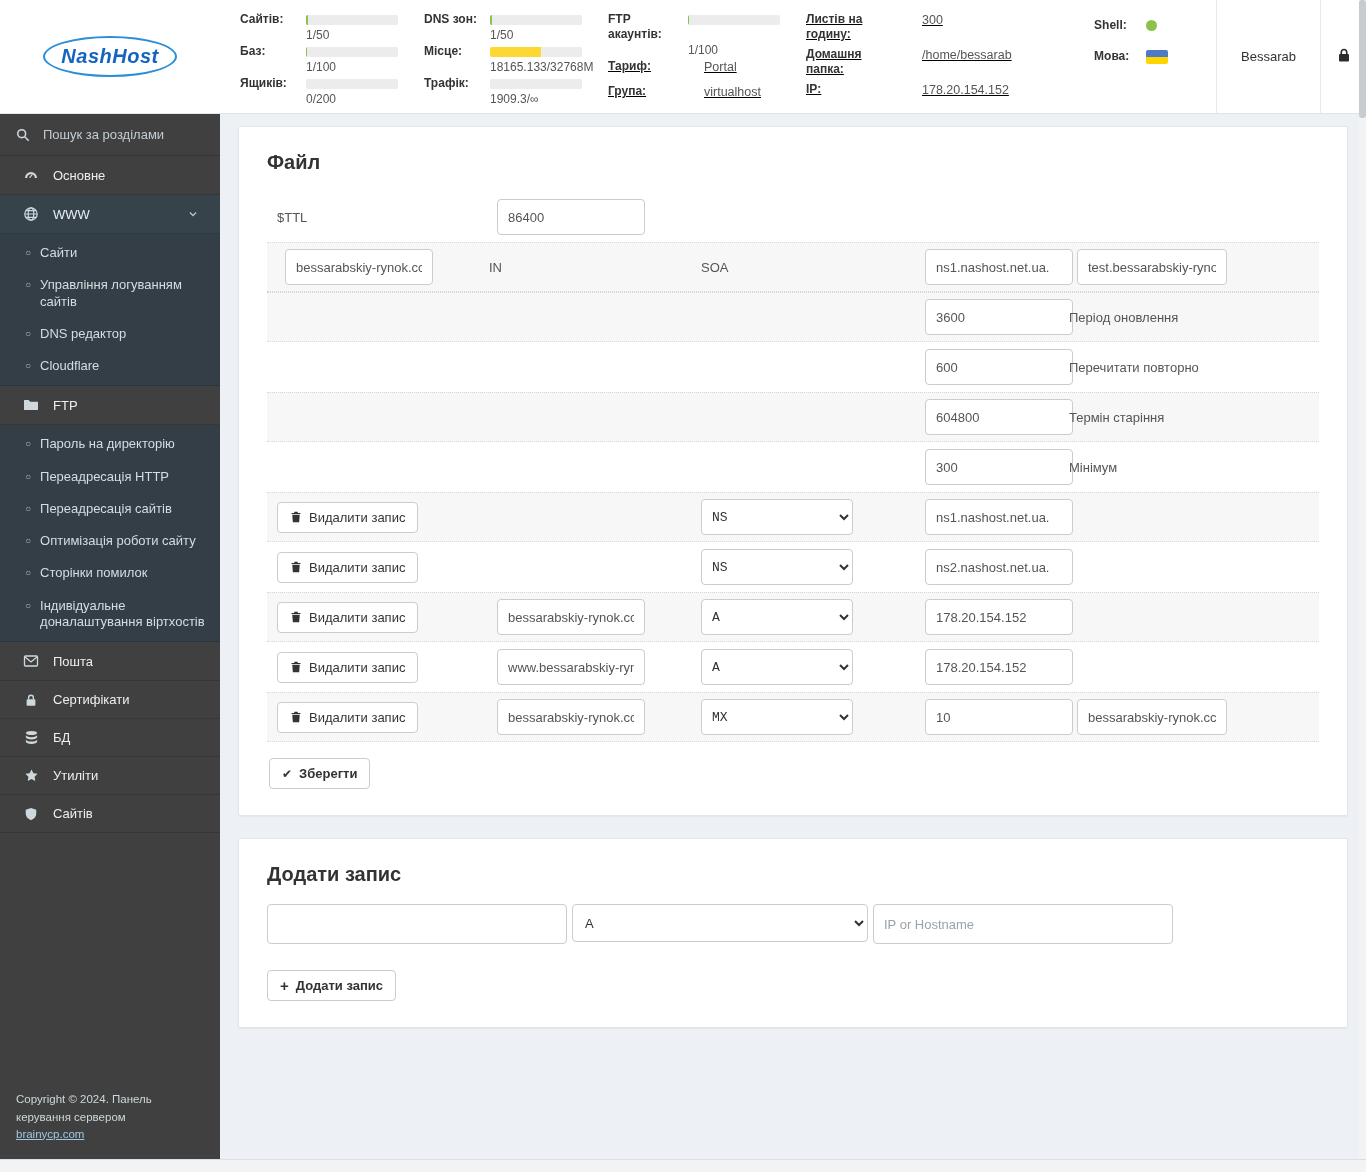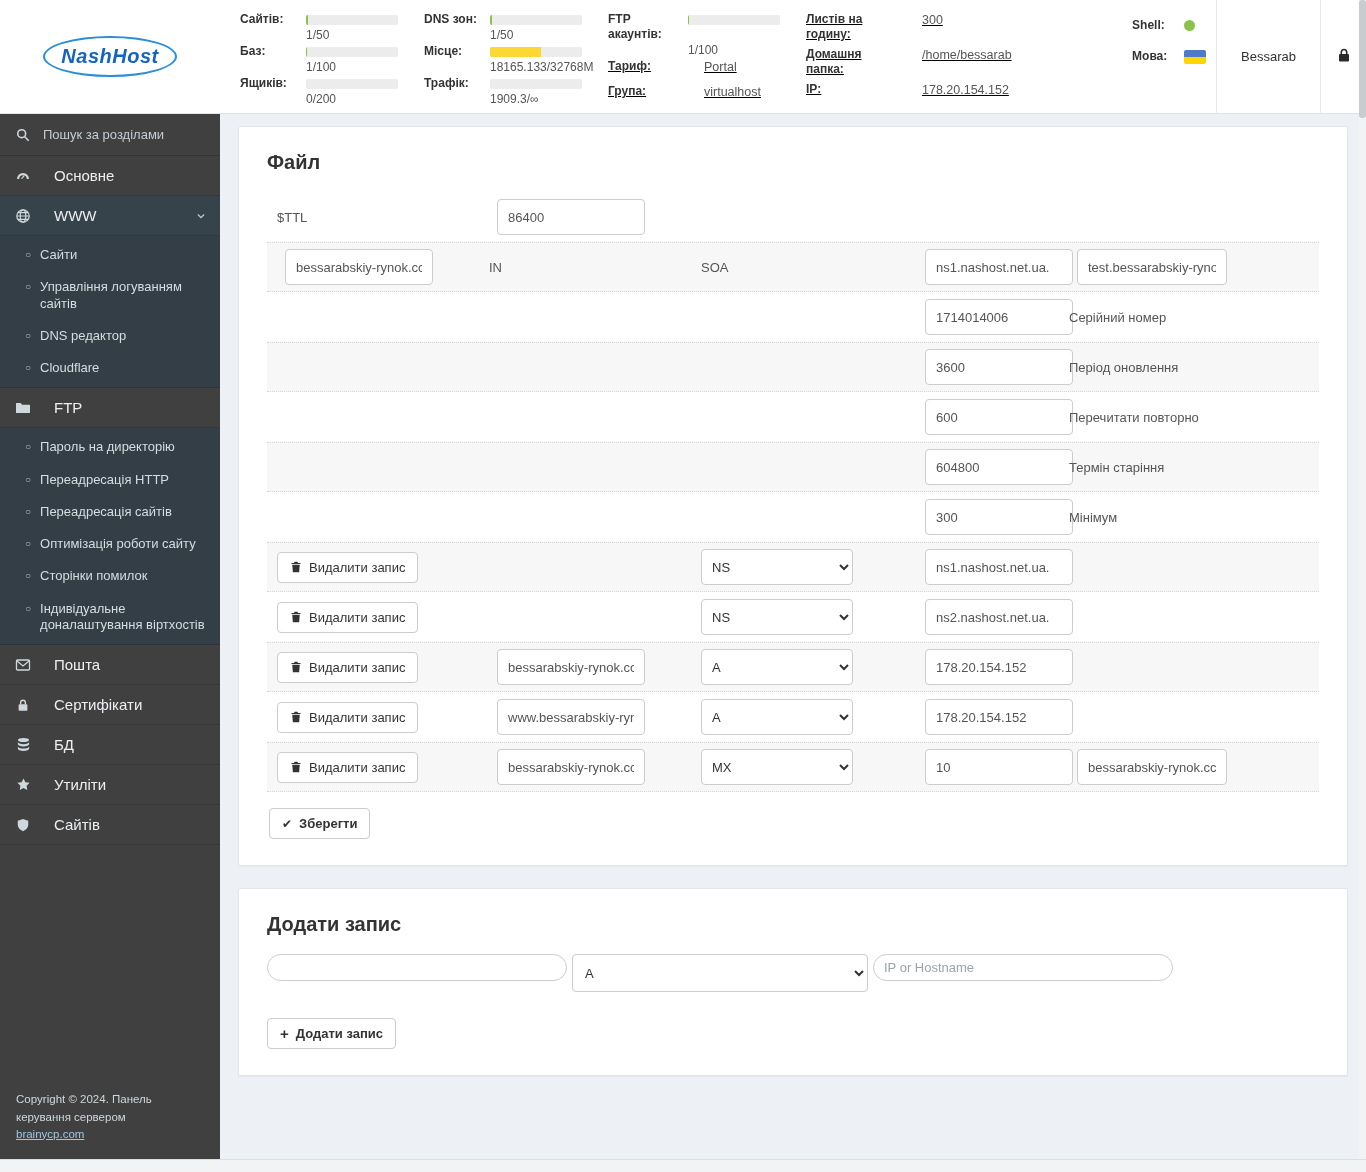--- a/index.html
+++ b/index.html
@@ -10,21 +10,21 @@
 
   
   .left { flex: 0 0 220px; width: 220px; display: flex; flex-direction: column; background: #404040; }
   .logo-area { height: 114px; background: #fff; display: flex; align-items: center; justify-content: center; border-bottom: 1px solid #e4e7ea; }
   .logo-oval { border: 2px solid #2b8fd8; border-radius: 50%; padding: 7px 16px; cursor: pointer; }
   .logo-text { font-style: italic; font-weight: bold; font-size: 20px; color: #1565c0; letter-spacing: 0.5px; }
   .side-search { display: flex; align-items: center; gap: 9px; padding: 12px 14px; color: #cfd8dc; border-bottom: 1px solid rgba(0,0,0,0.18); }
   .side-search input { background: transparent; border: none; outline: none; color: #e0e6e9; font-size: 13px; width: 160px; font-family: inherit; }
   .side-search input::placeholder { color: #c3cdd2; }
   .nav { display: flex; flex-direction: column; }
-  .nav-item { display: flex; align-items: center; gap: 22px; padding: 11px 14px; color: #eceff1; font-size: 15px; border-bottom: 1px solid rgba(0,0,0,0.14); cursor: pointer; }
+  .nav-item { display: flex; align-items: center; gap: 13px; padding: 11px 22px; color: #eceff1; font-size: 13px; border-bottom: 1px solid rgba(0,0,0,0.14); cursor: pointer; }
   .nav-item.open { background: #36434b; }
   .nicon { width: 18px; display: inline-flex; justify-content: center; color: #cfd8dc; flex: 0 0 18px; }
   .chev { margin-left: auto; color: #b8c4ca; display: inline-flex; }
   .submenu { background: #333e46; padding: 3px 0; border-bottom: 1px solid rgba(0,0,0,0.14); }
   .sub-item { display: flex; gap: 9px; padding: 8px 12px 8px 25px; color: #d5dde1; font-size: 13px; line-height: 1.25; align-items: flex-start; cursor: pointer; }
   .bullet { font-size: 10px; color: #aeb9bf; line-height: 1.6; flex: 0 0 auto; }
   .copyright { margin-top: auto; padding: 12px 16px 16px; font-size: 11.5px; color: #ced7db; line-height: 1.5; }
   .cp-link { color: #9ec7e0; text-decoration: underline; cursor: pointer; }
 
   
@@ -40,21 +40,21 @@
   .sbar { height: 10px; background: #ececec; border-radius: 2px; overflow: hidden; margin-top: 3px; align-self: start; }
   .sfill { display: block; height: 100%; width: 0; }
   .svalue { grid-column: 2; font-size: 12px; color: #555; margin-top: 1px; min-height: 14px; }
   .stat-t { display: grid; grid-template-columns: 72px auto; column-gap: 24px; margin-bottom: 9px; align-items: start; text-decoration: underline; }
   .stat-t.lw90 { grid-template-columns: 92px auto; margin-bottom: 5px; }
   .tvalue { font-size: 12.5px; color: #555; line-height: 1.3; }
   .tcol-status { padding-top: 6px; }
   .stat-s { display: grid; grid-template-columns: 44px auto; column-gap: 8px; margin-bottom: 16px; align-items: center; }
   .dot { width: 11px; height: 11px; border-radius: 50%; background: #8bc34a; display: inline-block; }
   .flag { width: 22px; height: 14px; border-radius: 2px; display: inline-block; background: linear-gradient(#4e7ac7 50%, #ffd500 50%); }
-  .user-box { border-left: 1px solid #e8e8e8; padding: 0 24px; display: flex; align-items: center; font-size: 13px; color: #333; cursor: pointer; }
+  .user-box { border-left: 1px solid #e8e8e8; padding: 0 24px; display: flex; align-items: center; font-size: 13px; color: #333; cursor: pointer; margin-left: 38px; }
   .lock-box { border-left: 1px solid #e8e8e8; width: 46px; display: flex; align-items: center; justify-content: center; color: #2b2b2b; cursor: pointer; }
 
   
   .content { flex: 1; padding: 12px 18px 18px; overflow: hidden; }
   .content-head { display: flex; justify-content: space-between; align-items: flex-start; margin-bottom: 16px; }
   .breadcrumb { font-size: 13px; color: #54616a; margin-bottom: 9px; display: flex; gap: 8px; align-items: center; }
   .bc-home { cursor: pointer; }
   .bc-sep { color: #8a949b; }
   .page-title { font-size: 21px; font-weight: 700; color: #2f3942; margin: 0; }
   .head-right { display: flex; align-items: center; gap: 10px; margin-top: 8px; }
@@ -63,30 +63,30 @@
   .quick-search input::placeholder { color: #9aa3aa; }
   .help { width: 17px; height: 17px; border-radius: 50%; background: #5f6d77; color: #fff; font-size: 11px; display: flex; align-items: center; justify-content: center; font-weight: bold; cursor: pointer; flex: 0 0 auto; }
 
   .card { background: #fff; border: 1px solid #e2e6ea; border-radius: 2px; padding: 24px 28px 26px; margin-bottom: 22px; box-shadow: 0 1px 1px rgba(0,0,0,0.04); }
   .card h2 { font-size: 20px; font-weight: 700; color: #333; margin: 0 0 18px; }
 
   .zrow { display: grid; grid-template-columns: 212px 212px 216px 152px 1fr; align-items: center; min-height: 50px; padding: 6px 10px; border-top: 1px solid transparent; border-bottom: 1px solid transparent; }
   .zrow.striped { background: #f7f7f7; border-top: 1px dotted #d6d6d6; border-bottom: 1px dotted #d6d6d6; }
   .zin { height: 36px; width: 148px; border: 1px solid #ccc; border-radius: 4px; padding: 0 10px; font-size: 13px; color: #555; font-family: inherit; background: #fff; margin-left: 8px; }
   .zin.w150 { width: 150px; }
-  .zsel { height: 36px; width: 152px; border: 1px solid #ccc; border-radius: 4px; padding: 1px 6px; font-size: 13px; color: #333; background: #fff; font-family: Liberation Sans, sans-serif; }
+  .zsel { height: 36px; width: 152px; border: 1px solid #ccc; border-radius: 4px; padding: 1px 6px; font-size: 13px; color: #333; background: #fff; font-family: Liberation Mono, monospace; }
   .plain { font-size: 13px; color: #555; }
   .plab { font-size: 13px; color: #555; }
   .btn { display: inline-flex; align-items: center; gap: 7px; height: 31px; padding: 0 12px; background: #fff; border: 1px solid #ccc; border-radius: 4px; font-size: 13px; color: #333; cursor: pointer; font-family: inherit; white-space: nowrap; }
   .bicon { display: inline-flex; align-items: center; color: #333; font-size: 12px; }
   .save-btn { margin-top: 16px; margin-left: 2px; font-weight: bold; }
   .plus { font-weight: bold; font-size: 15px; line-height: 1; }
 
   .add-row { display: flex; gap: 5px; margin-bottom: 26px; }
-  .add-in { height: 27px; width: 300px; border: 1px solid #ccc; border-radius: 16px; padding: 0 10px; font-size: 13px; color: #555; font-family: inherit; background: #fff; }
+  .add-in { height: 40px; width: 300px; border: 1px solid #ccc; border-radius: 4px; padding: 0 10px; font-size: 13px; color: #555; font-family: inherit; background: #fff; }
   .add-in::placeholder { color: #9aa3aa; }
   .add-sel { height: 38px; width: 296px; border: 1px solid #ccc; border-radius: 4px; padding: 0 8px; font-size: 13px; color: #333; background: #fff; font-family: inherit; }
   .add-btn { font-weight: bold; }
 
   
   .hscroll { position: absolute; left: 0; right: 0; bottom: 0; height: 13px; background: #f2f3f4; border-top: 1px solid #dcdee0; }
   .vscroll { position: absolute; top: 0; right: 0; bottom: 13px; width: 7px; background: #f2f3f4; }
   .vthumb { position: absolute; top: 0; right: 0; width: 7px; height: 118px; background: #c9cccf; border-radius: 3px; }
 </style>
 </head>
@@ -375,27 +375,20 @@
         </div>
 
         <div class="zrow striped">
           <div><input class="zin" value="bessarabskiy-rynok.cc." style=""></div>
           <div><span class="plain">IN</span></div>
           <div><span class="plain">SOA</span></div>
           <div><input class="zin" value="ns1.nashost.net.ua." style=""></div>
           <div><input class="zin w150" value="test.bessarabskiy-rynok.cc." style=""></div>
         </div>
 
-        <div class="zrow">
-          <div></div>
-              <div></div>
-              <div></div>
-          <div><input class="zin" value="1714014006" style=""></div>
-          <div><span class="plab">Серійний номер</span></div>
-        </div>
 
         <div class="zrow striped">
           <div></div>
               <div></div>
               <div></div>
           <div><input class="zin" value="3600" style=""></div>
           <div><span class="plab">Період оновлення</span></div>
         </div>
 
         <div class="zrow">

